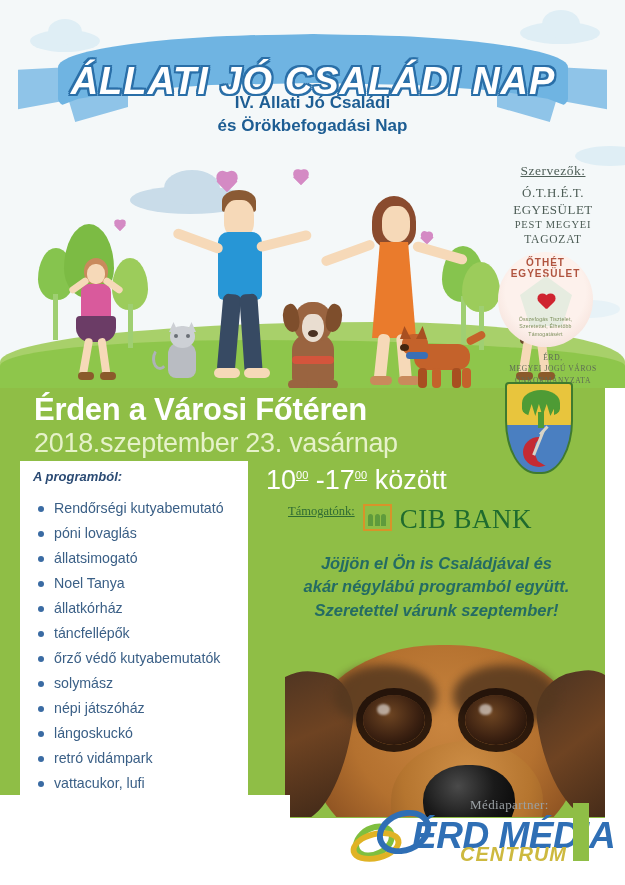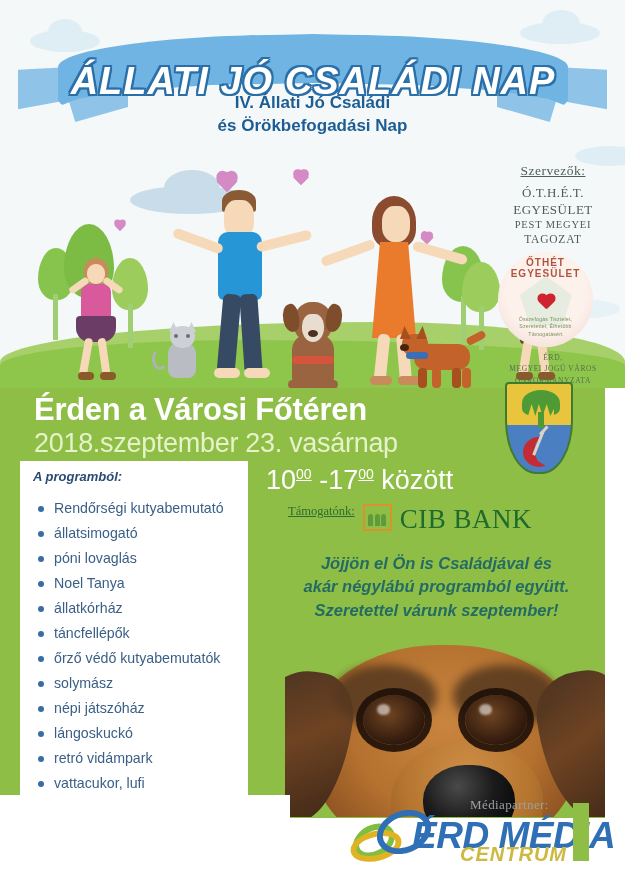--- a/index.html
+++ b/index.html
@@ -120,21 +120,21 @@
     letter-spacing:-0.3px; white-space:nowrap;
   }
   .date-line {
     position:absolute; left:34px; top:428px;
     font-size:27px; color:#e6f2c9; letter-spacing:-0.3px; white-space:nowrap;
   }
   .time-line {
     position:absolute; left:266px; top:465px;
     font-size:27px; color:#ffffff; white-space:nowrap;
   }
-  .time-line sup { font-size:14px; text-decoration:underline; vertical-align:super;}
+  .time-line sup { font-size:11px; text-decoration:underline; vertical-align:super;}
 
   
   .prog-heading {
     position:absolute; left:33px; top:469px;
     font-size:13px; font-weight:bold; font-style:italic; color:#2b4b74;
   }
   .prog-list {
     position:absolute; left:38px; top:496px; width:215px;
     list-style:none;
   }
@@ -531,22 +531,22 @@
 
   <div class="time-line">
     <span>10</span><sup>00</sup>
     <span>-</span><span>17</span><sup>00</sup>
     <span>között</span>
   </div>
 
   <div class="prog-heading">A programból:</div>
   <ul class="prog-list">
     <li>Rendőrségi kutyabemutató</li>
+    <li>póni lovaglás</li>
     <li>állatsimogató</li>
-    <li>póni lovaglás</li>
     <li>Noel Tanya</li>
     <li>állatkórház</li>
     <li>táncfellépők</li>
     <li>őrző védő kutyabemutatók</li>
     <li>solymász</li>
     <li>népi játszóház</li>
     <li>lángoskuckó</li>
     <li>retró vidámpark</li>
     <li>vattacukor, lufi</li>
     <li>Pingvin  Pityu</li>

